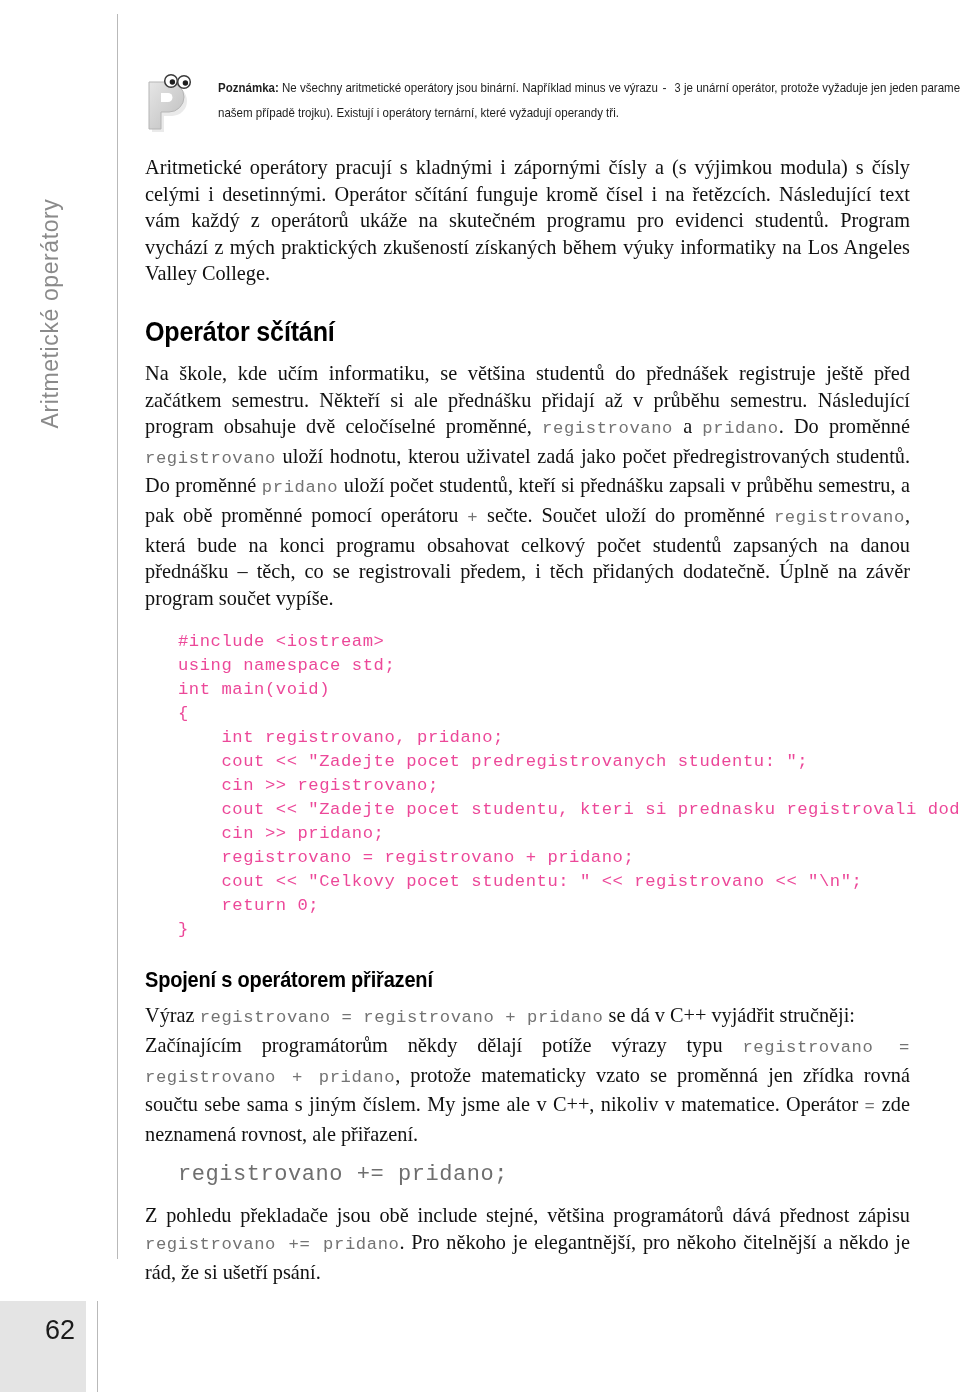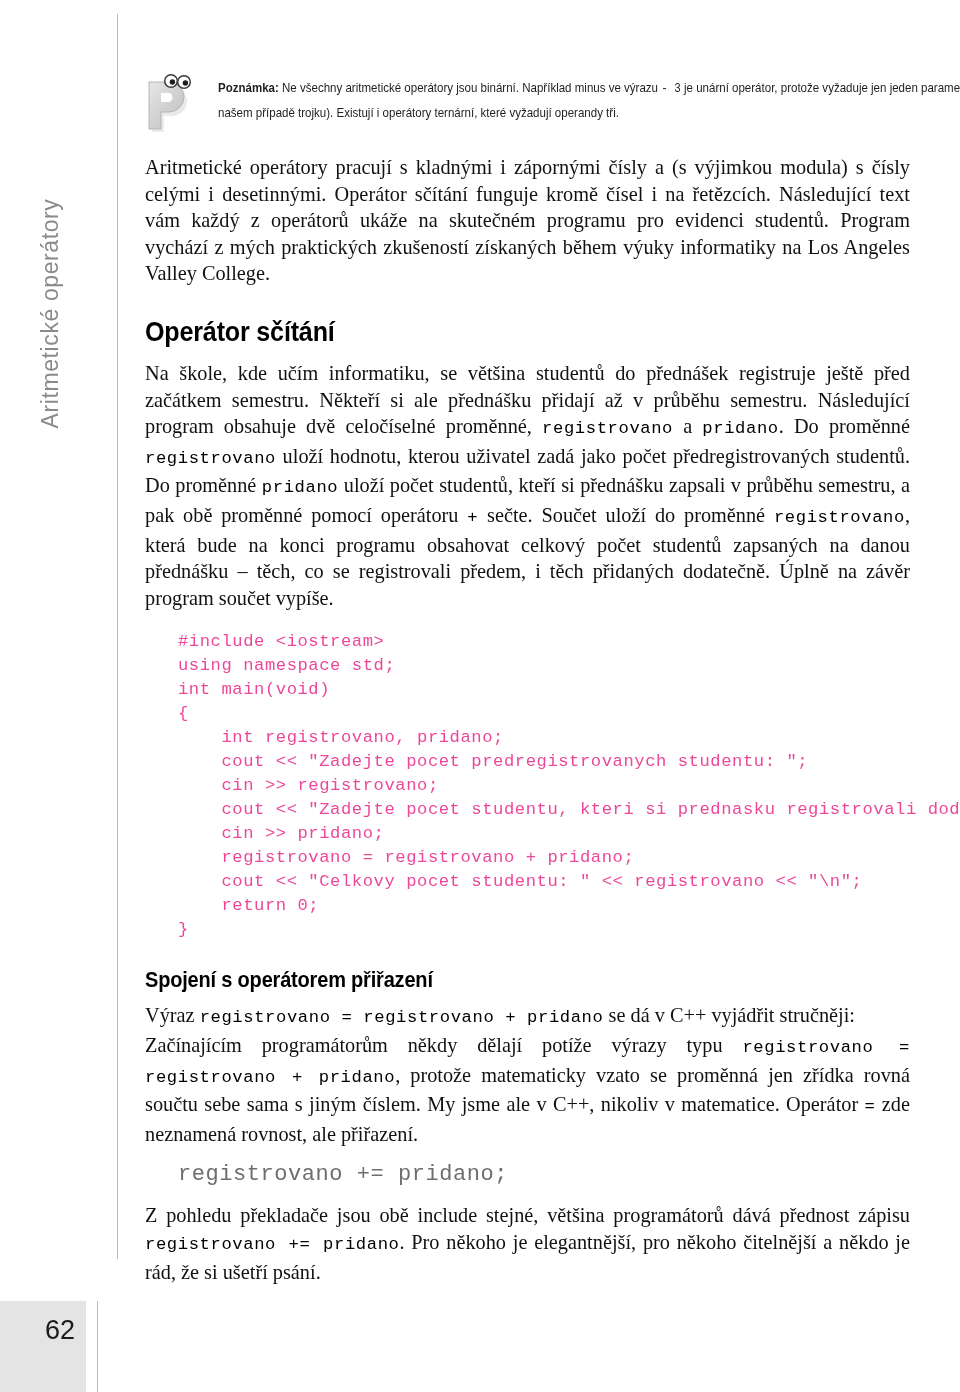--- a/index.html
+++ b/index.html
@@ -117,21 +117,21 @@
     font-size: 20.3px;
     line-height: 26.6px;
     text-align: justify;
     text-justify: inter-word;
     hyphens: manual;
   }
   p.body + p.body { margin-top: 0; }
 
   code, .code {
     font-family: "Liberation Mono", monospace;
-    color: #000000;
+    color: #737373;
     font-size: 17.2px;
     letter-spacing: 0.6px;
   }
 
   
   h2.section {
     font-family: "Liberation Sans", sans-serif;
     font-weight: bold;
     font-size: 27px;
     letter-spacing: -0.2px;

